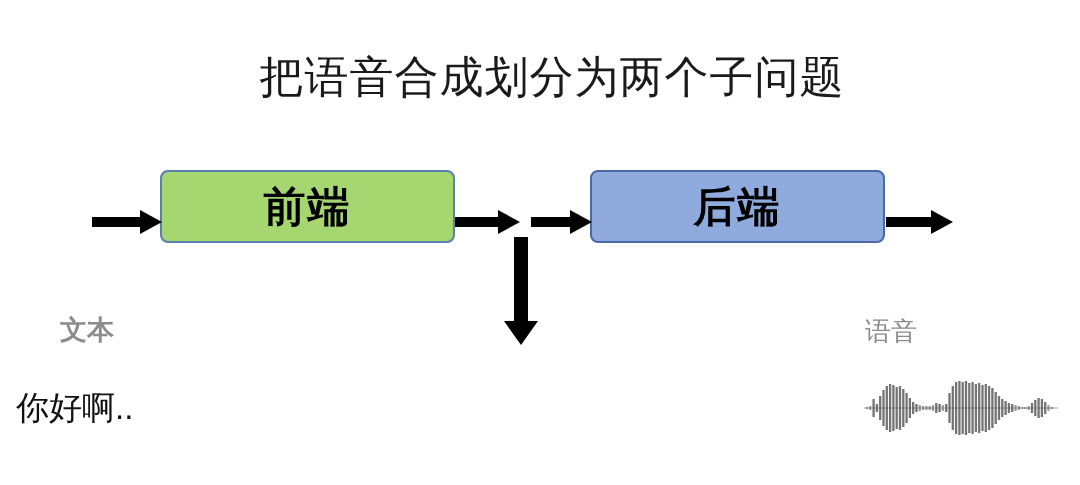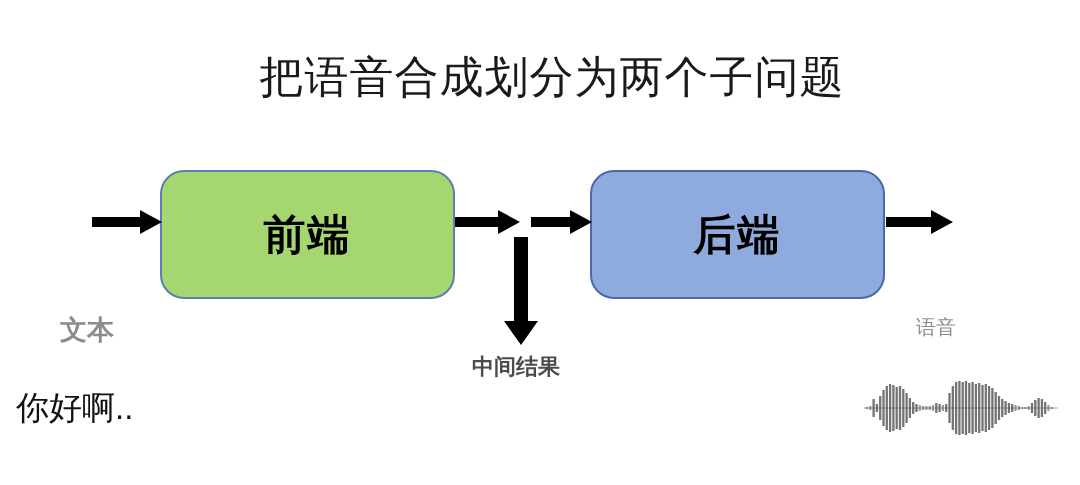--- a/index.html
+++ b/index.html
@@ -8,32 +8,32 @@
     font-family:"Liberation Sans","DejaVu Sans",sans-serif;
     overflow:hidden;
   }
   .stage{position:absolute;inset:0;}
   .slide-title{
     position:absolute;left:0;top:36px;width:1080px;
     text-align:center;font-size:44px;font-weight:500;color:#1a1a1a;
     letter-spacing:1px;margin:12px;
   }
   .box{
-    position:absolute;top:170px;height:129px;width:295px;
-    border-radius:24px;border:2px solid;
+    position:absolute;top:170px;height:73px;width:295px;
+    border-radius:8px;border:2px solid;
     display:flex;align-items:center;justify-content:center;
     box-sizing:border-box;
   }
   .box-front{left:160px;}
   .box-back{left:590px;}
   .box-label{font-size:42px;font-weight:bold;color:#000;letter-spacing:2px;}
   svg.arrow-layer{position:absolute;left:0;top:0;width:1080px;height:485px;}
   .lbl{position:absolute;white-space:nowrap;}
   .lbl-input{left:60px;top:312px;font-size:27px;}
-  .lbl-output{left:916px;top:314px;font-size:20px;}
+  .lbl-output{left:865px;top:314px;font-size:26px;}
   .lbl-intermediate{left:472px;top:352px;font-size:22px;font-weight:bold;}
   .lbl-example{left:16px;top:386px;font-size:33px;color:#111;text-align:center;}
   .waveform-svg{position:absolute;left:862px;top:378px;width:200px;height:58px;}
 </style>
 </head>
 <body>
 
 <div class="stage">
 
   <h1 class="slide-title">把语音合成划分为两个子问题</h1>
@@ -48,21 +48,20 @@
 
   <svg class="arrow-layer" viewBox="0 0 1080 485" aria-hidden="true">
     <polygon class="arrow" points="92,217 140,217 140,210 162,222 140,234 140,227 92,227" fill="#000000"></polygon>
     <polygon class="arrow" points="455,217 498,217 498,210 520,222 498,234 498,227 455,227" fill="#000000"></polygon>
     <polygon class="arrow" points="514,237 514,321 504,321 521,345 538,321 528,321 528,237" fill="#000000"></polygon>
     <polygon class="arrow" points="531,217 570,217 570,210 592,222 570,234 570,227 531,227" fill="#000000"></polygon>
     <polygon class="arrow" points="886,217 931,217 931,210 953,222 931,234 931,227 886,227" fill="#000000"></polygon>
   </svg>
 
   <div class="lbl lbl-input" style="color: rgb(140, 140, 140); font-weight: bold;">文本</div>
-  <div class="lbl lbl-intermediate" style="color: rgb(74, 74, 74);">中间结果</div>
   <div class="lbl lbl-output" style="color: rgb(140, 140, 140);">语音</div>
   <div class="lbl lbl-example">你好啊..</div>
 
   <svg class="waveform-svg" id="waveform" viewBox="0 0 200 58" aria-hidden="true">
       <line x1="2" x2="196" y1="30" y2="30" stroke="#3f3f3f" stroke-width="0.8" opacity="0.55"></line>
       <line x1="5" x2="5" y1="29" y2="31" stroke="#3f3f3f" stroke-width="2.3" opacity="0.5"></line>
       <line x1="8.3" x2="8.3" y1="28" y2="32" stroke="#3f3f3f" stroke-width="2.3" opacity="0.5"></line>
       <line x1="11.6" x2="11.6" y1="21" y2="39" stroke="#3f3f3f" stroke-width="2.3" opacity="0.72"></line>
       <line x1="14.899999999999999" x2="14.899999999999999" y1="26" y2="34" stroke="#3f3f3f" stroke-width="2.3" opacity="0.72"></line>
       <line x1="18.2" x2="18.2" y1="18" y2="42" stroke="#3f3f3f" stroke-width="2.3" opacity="0.72"></line>

